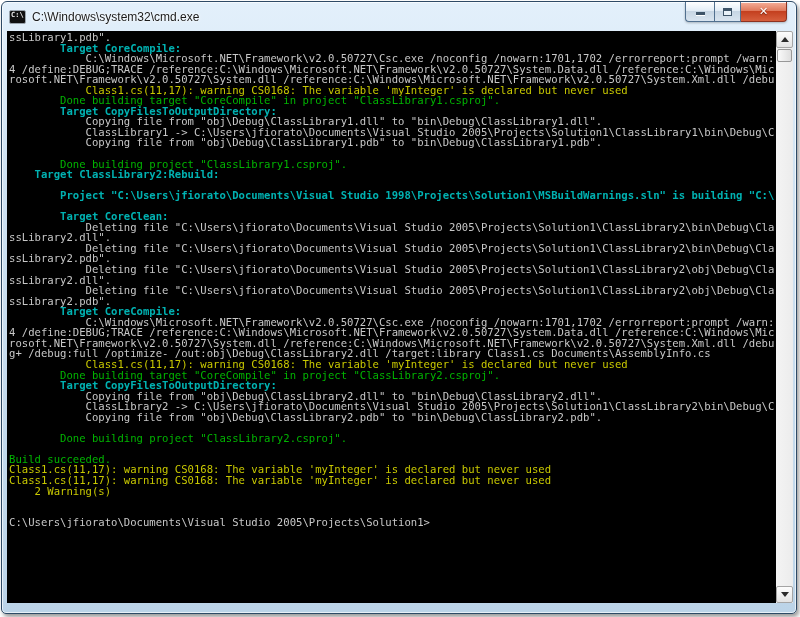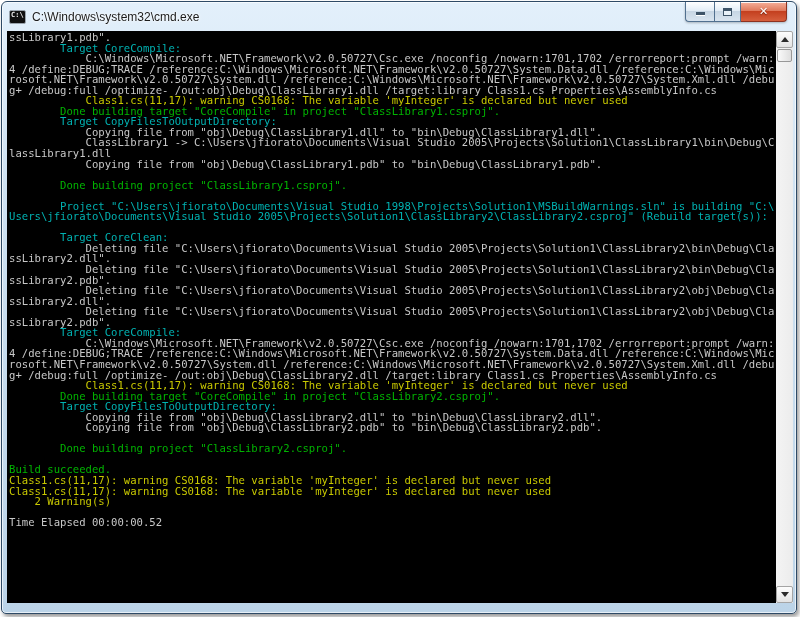--- a/index.html
+++ b/index.html
@@ -32,21 +32,21 @@
   .glyph-max{width:9px;height:8px;border:1px solid #3e5468;border-top:3px solid #3e5468;
              background:#e8f1f8;box-sizing:border-box;}
   .glyph-close{color:#ffffff;font:bold 11px "DejaVu Sans",sans-serif;
                text-shadow:0 1px 1px rgba(90,20,5,0.8);}
 
   .console{position:absolute;left:5px;top:29px;width:769px;height:572px;background:#000000;
            overflow:hidden;box-sizing:border-box;padding:1px 0 0 2px;}
   .line{white-space:pre;font-family:"DejaVu Sans Mono",monospace;font-size:10.6px;
         height:10.56px;line-height:10.56px;color:#c8c8c8;}
   .c-gray{color:#c8c8c8;}
-  .c-cyan{color:#00b2b2;}
+  .c-cyan{color:#00b2b2;font-weight:bold;}
   .c-green{color:#00b400;}
   .c-yellow{color:#c9c900;}
 
   .scrollbar{position:absolute;left:774px;top:29px;width:17px;height:572px;
              background:linear-gradient(90deg,#f4f4f4,#ececec);}
   .sb-btn{position:absolute;left:0;width:17px;height:17px;box-sizing:border-box;
           border:1px solid #a5a5a5;border-radius:2px;
           background:linear-gradient(180deg,#fdfdfd,#e3e3e3);
           display:flex;align-items:center;justify-content:center;}
   .sb-up{top:0;}
@@ -80,63 +80,62 @@
       <span class="glyph-close">✕</span>
     </div>
   </div>
 
   <div class="console" id="console">
       <div class="line c-gray">ssLibrary1.pdb".</div>
       <div class="line c-cyan">        Target CoreCompile:</div>
       <div class="line c-gray">            C:\Windows\Microsoft.NET\Framework\v2.0.50727\Csc.exe /noconfig /nowarn:1701,1702 /errorreport:prompt /warn:</div>
       <div class="line c-gray">4 /define:DEBUG;TRACE /reference:C:\Windows\Microsoft.NET\Framework\v2.0.50727\System.Data.dll /reference:C:\Windows\Mic</div>
       <div class="line c-gray">rosoft.NET\Framework\v2.0.50727\System.dll /reference:C:\Windows\Microsoft.NET\Framework\v2.0.50727\System.Xml.dll /debu</div>
-      <div class="line c-gray">g+ /debug:full /optimize- /out:obj\Debug\ClassLibrary1.dll /target:library Class1.cs Properties\AssemblyInfo.cs</div>
       <div class="line c-yellow">            Class1.cs(11,17): warning CS0168: The variable 'myInteger' is declared but never used</div>
       <div class="line c-green">        Done building target "CoreCompile" in project "ClassLibrary1.csproj".</div>
       <div class="line c-cyan">        Target CopyFilesToOutputDirectory:</div>
       <div class="line c-gray">            Copying file from "obj\Debug\ClassLibrary1.dll" to "bin\Debug\ClassLibrary1.dll".</div>
       <div class="line c-gray">            ClassLibrary1 -&gt; C:\Users\jfiorato\Documents\Visual Studio 2005\Projects\Solution1\ClassLibrary1\bin\Debug\C</div>
-      <div class="line c-gray">lassLibrary1.dll</div>
       <div class="line c-gray">            Copying file from "obj\Debug\ClassLibrary1.pdb" to "bin\Debug\ClassLibrary1.pdb".</div>
       <div class="line c-gray"></div>
       <div class="line c-green">        Done building project "ClassLibrary1.csproj".</div>
+      <div class="line c-cyan">    Target ClassLibrary2:Rebuild:</div>
       <div class="line c-gray"></div>
       <div class="line c-cyan">        Project "C:\Users\jfiorato\Documents\Visual Studio 1998\Projects\Solution1\MSBuildWarnings.sln" is building "C:\</div>
-      <div class="line c-cyan">Users\jfiorato\Documents\Visual Studio 2005\Projects\Solution1\ClassLibrary2\ClassLibrary2.csproj" (Rebuild target(s)):</div>
       <div class="line c-gray"></div>
       <div class="line c-cyan">        Target CoreClean:</div>
       <div class="line c-gray">            Deleting file "C:\Users\jfiorato\Documents\Visual Studio 2005\Projects\Solution1\ClassLibrary2\bin\Debug\Cla</div>
       <div class="line c-gray">ssLibrary2.dll".</div>
       <div class="line c-gray">            Deleting file "C:\Users\jfiorato\Documents\Visual Studio 2005\Projects\Solution1\ClassLibrary2\bin\Debug\Cla</div>
       <div class="line c-gray">ssLibrary2.pdb".</div>
       <div class="line c-gray">            Deleting file "C:\Users\jfiorato\Documents\Visual Studio 2005\Projects\Solution1\ClassLibrary2\obj\Debug\Cla</div>
       <div class="line c-gray">ssLibrary2.dll".</div>
       <div class="line c-gray">            Deleting file "C:\Users\jfiorato\Documents\Visual Studio 2005\Projects\Solution1\ClassLibrary2\obj\Debug\Cla</div>
       <div class="line c-gray">ssLibrary2.pdb".</div>
       <div class="line c-cyan">        Target CoreCompile:</div>
       <div class="line c-gray">            C:\Windows\Microsoft.NET\Framework\v2.0.50727\Csc.exe /noconfig /nowarn:1701,1702 /errorreport:prompt /warn:</div>
       <div class="line c-gray">4 /define:DEBUG;TRACE /reference:C:\Windows\Microsoft.NET\Framework\v2.0.50727\System.Data.dll /reference:C:\Windows\Mic</div>
       <div class="line c-gray">rosoft.NET\Framework\v2.0.50727\System.dll /reference:C:\Windows\Microsoft.NET\Framework\v2.0.50727\System.Xml.dll /debu</div>
-      <div class="line c-gray">g+ /debug:full /optimize- /out:obj\Debug\ClassLibrary2.dll /target:library Class1.cs Properties\AssemblyInfo.cs</div>
+      <div class="line c-gray">g+ /debug:full /optimize- /out:obj\Debug\ClassLibrary2.dll /target:library Class1.cs Documents\AssemblyInfo.cs</div>
       <div class="line c-yellow">            Class1.cs(11,17): warning CS0168: The variable 'myInteger' is declared but never used</div>
       <div class="line c-green">        Done building target "CoreCompile" in project "ClassLibrary2.csproj".</div>
       <div class="line c-cyan">        Target CopyFilesToOutputDirectory:</div>
       <div class="line c-gray">            Copying file from "obj\Debug\ClassLibrary2.dll" to "bin\Debug\ClassLibrary2.dll".</div>
+      <div class="line c-gray">            ClassLibrary2 -&gt; C:\Users\jfiorato\Documents\Visual Studio 2005\Projects\Solution1\ClassLibrary2\bin\Debug\C</div>
       <div class="line c-gray">            Copying file from "obj\Debug\ClassLibrary2.pdb" to "bin\Debug\ClassLibrary2.pdb".</div>
       <div class="line c-gray"></div>
       <div class="line c-green">        Done building project "ClassLibrary2.csproj".</div>
       <div class="line c-gray"></div>
       <div class="line c-green">Build succeeded.</div>
       <div class="line c-yellow">Class1.cs(11,17): warning CS0168: The variable 'myInteger' is declared but never used</div>
       <div class="line c-yellow">Class1.cs(11,17): warning CS0168: The variable 'myInteger' is declared but never used</div>
       <div class="line c-yellow">    2 Warning(s)</div>
       <div class="line c-gray"></div>
-      <div class="line c-gray">Time Elapsed 00:00:00.52</div>
       <div class="line c-gray"></div>
+      <div class="line c-gray">C:\Users\jfiorato\Documents\Visual Studio 2005\Projects\Solution1&gt;</div>
     </div>
 
   <div class="scrollbar">
     <div class="sb-btn sb-up">
       <span class="tri-up"></span>
     </div>
     <div class="sb-thumb"></div>
     <div class="sb-btn sb-down">
       <span class="tri-down"></span>
     </div>

